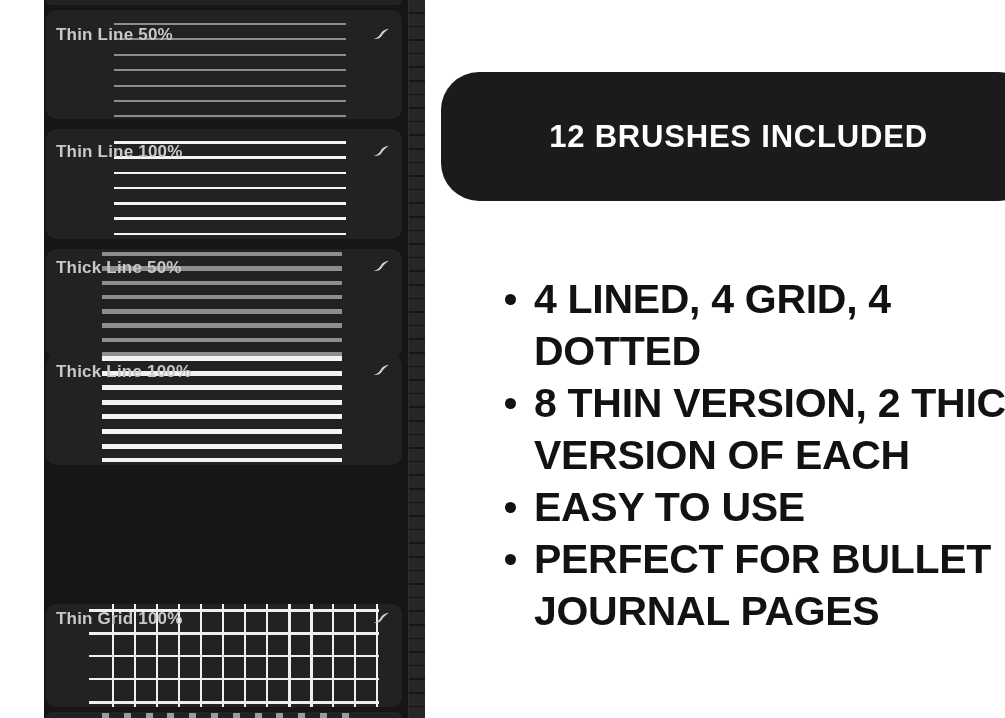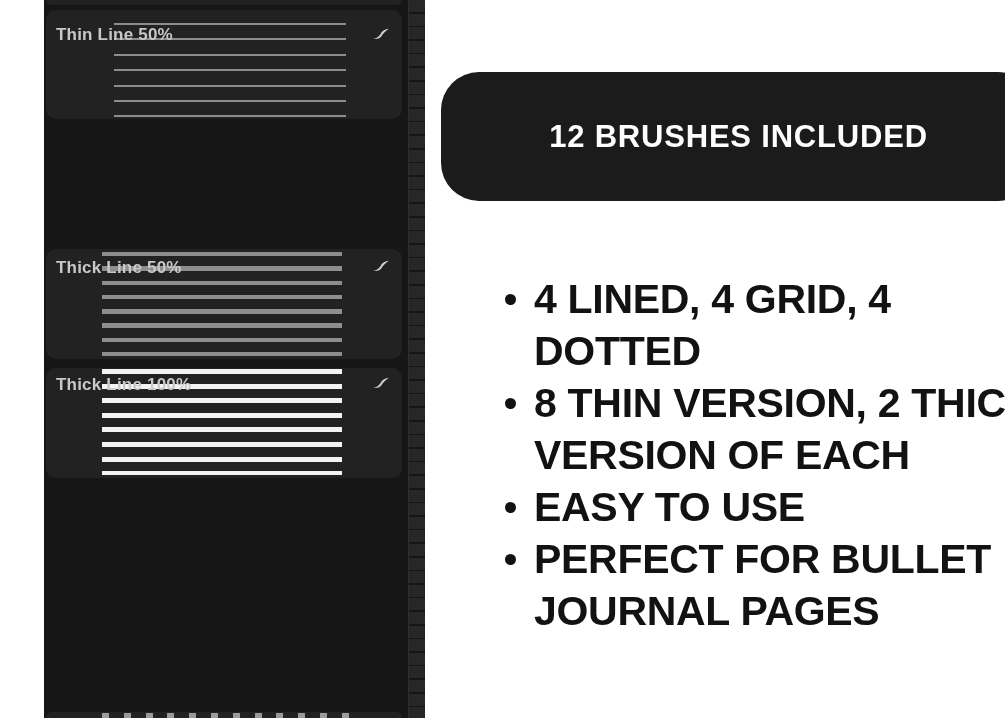--- a/index.html
+++ b/index.html
@@ -18,21 +18,21 @@
     background:#161616;
   }
   .brush-card{
     position:absolute;left:2px;width:356px;
     background:#222222;border-radius:10px;
   }
   .card-sliver-top{top:0;height:5px;border-radius:0 0 8px 8px;}
   .c1{top:10px;height:109px;}
   .c2{top:129px;height:110px;}
   .c3{top:249px;height:110px;}
-  .c4{top:368px;height:110px;}
+  .c4{top:355px;height:110px;}
   .c5{top:486px;height:110px;}
   .c6{top:604px;height:103px;}
   .c7{top:712px;height:6px;border-radius:8px 8px 0 0;}
 
   .brush-label{
     position:absolute;left:10px;z-index:3;
     font-size:17px;font-weight:700;line-height:19px;
     color:#c8c8c8;letter-spacing:0.2px;white-space:nowrap;
   }
   .c1 .brush-label{top:15px;}
@@ -120,38 +120,53 @@
     <div class="brush-card card-sliver-top"></div>
 
     <div class="brush-card c1">
       <div class="prev"></div>
       <div class="brush-label">Thin Line 50%</div>
       <svg class="swoosh" viewBox="0 0 22 15">
         <path d="M1.5,13.5 C6,12.5 9,10 11,6.5 C12.3,4.2 14.8,2 20.5,1 C16,4.2 13.5,7 11.8,10 C10,13 6,14.3 1.5,13.5 Z" fill="#cfcfcf"></path>
       </svg>
     </div>
 
+    <div class="brush-card c2">
+      <div class="prev"></div>
+      <div class="brush-label">Thin Line 100%</div>
+      <svg class="swoosh" viewBox="0 0 22 15">
+        <path d="M1.5,13.5 C6,12.5 9,10 11,6.5 C12.3,4.2 14.8,2 20.5,1 C16,4.2 13.5,7 11.8,10 C10,13 6,14.3 1.5,13.5 Z" fill="#cfcfcf"></path>
+      </svg>
+    </div>
 
     <div class="brush-card c3">
       <div class="prev"></div>
       <div class="brush-label">Thick Line 50%</div>
       <svg class="swoosh" viewBox="0 0 22 15">
         <path d="M1.5,13.5 C6,12.5 9,10 11,6.5 C12.3,4.2 14.8,2 20.5,1 C16,4.2 13.5,7 11.8,10 C10,13 6,14.3 1.5,13.5 Z" fill="#cfcfcf"></path>
       </svg>
     </div>
 
     <div class="brush-card c4">
       <div class="prev"></div>
       <div class="brush-label">Thick Line 100%</div>
       <svg class="swoosh" viewBox="0 0 22 15">
         <path d="M1.5,13.5 C6,12.5 9,10 11,6.5 C12.3,4.2 14.8,2 20.5,1 C16,4.2 13.5,7 11.8,10 C10,13 6,14.3 1.5,13.5 Z" fill="#cfcfcf"></path>
       </svg>
     </div>
 
 
+    <div class="brush-card c6">
+      <div class="gv"></div>
+      <div class="gh"></div>
+      <div class="brush-label">Thin Grid 100%</div>
+      <svg class="swoosh" viewBox="0 0 22 15">
+        <path d="M1.5,13.5 C6,12.5 9,10 11,6.5 C12.3,4.2 14.8,2 20.5,1 C16,4.2 13.5,7 11.8,10 C10,13 6,14.3 1.5,13.5 Z" fill="#cfcfcf"></path>
+      </svg>
+    </div>
 
     <div class="brush-card c7">
       <div class="dashes"></div>
     </div>
 
     <div class="edge-strip"></div>
   </div>
 
   <div class="info-panel">
     <div class="banner">

